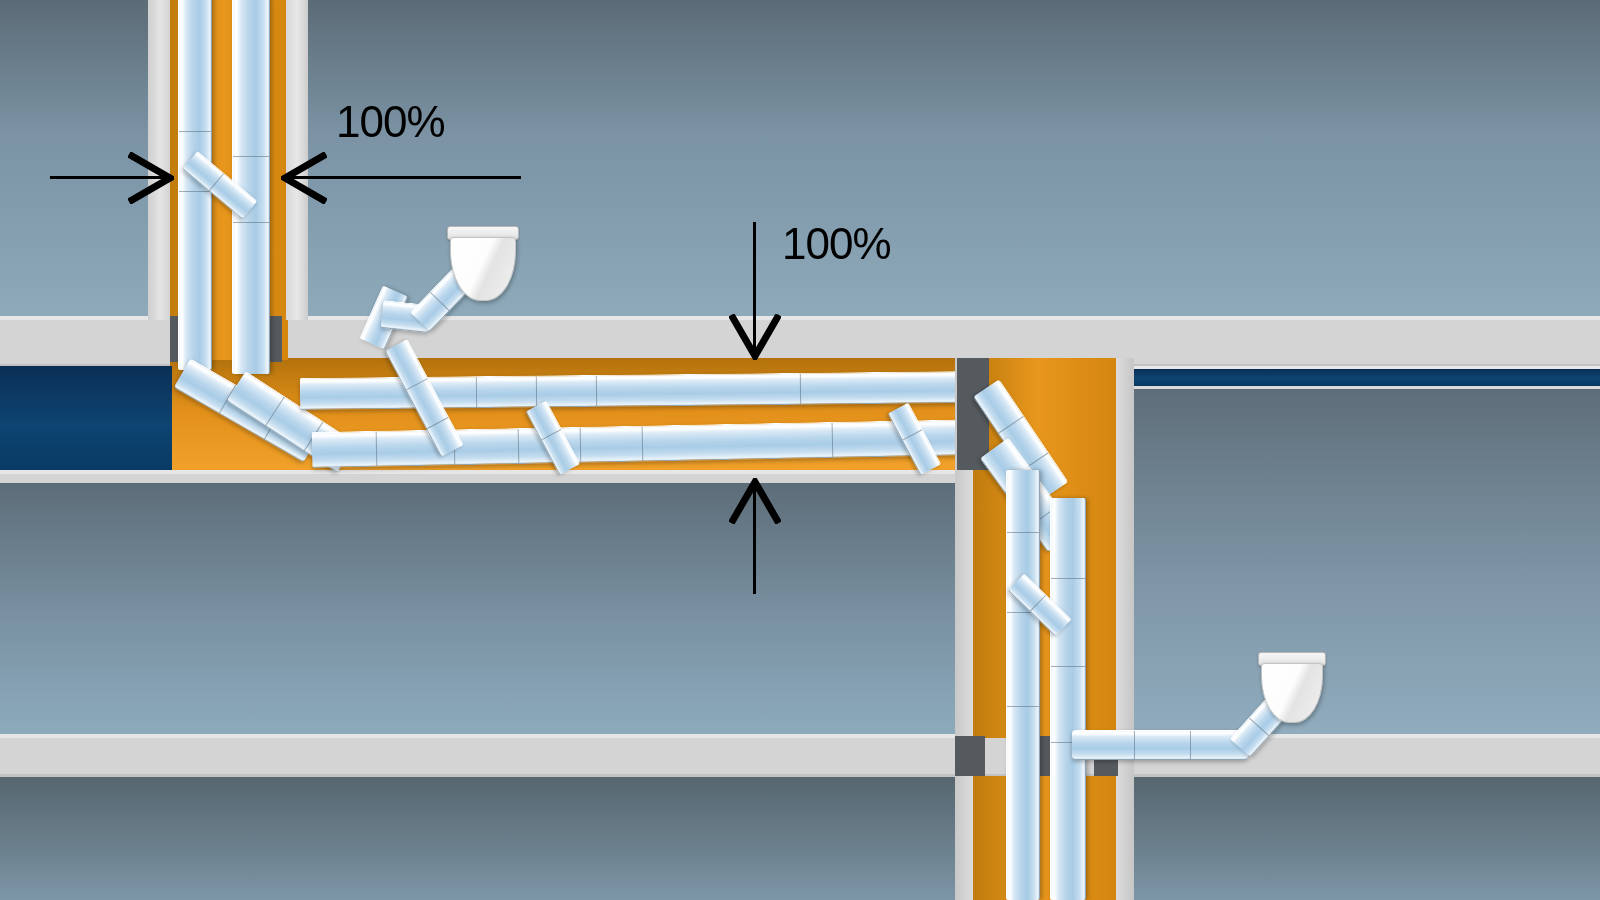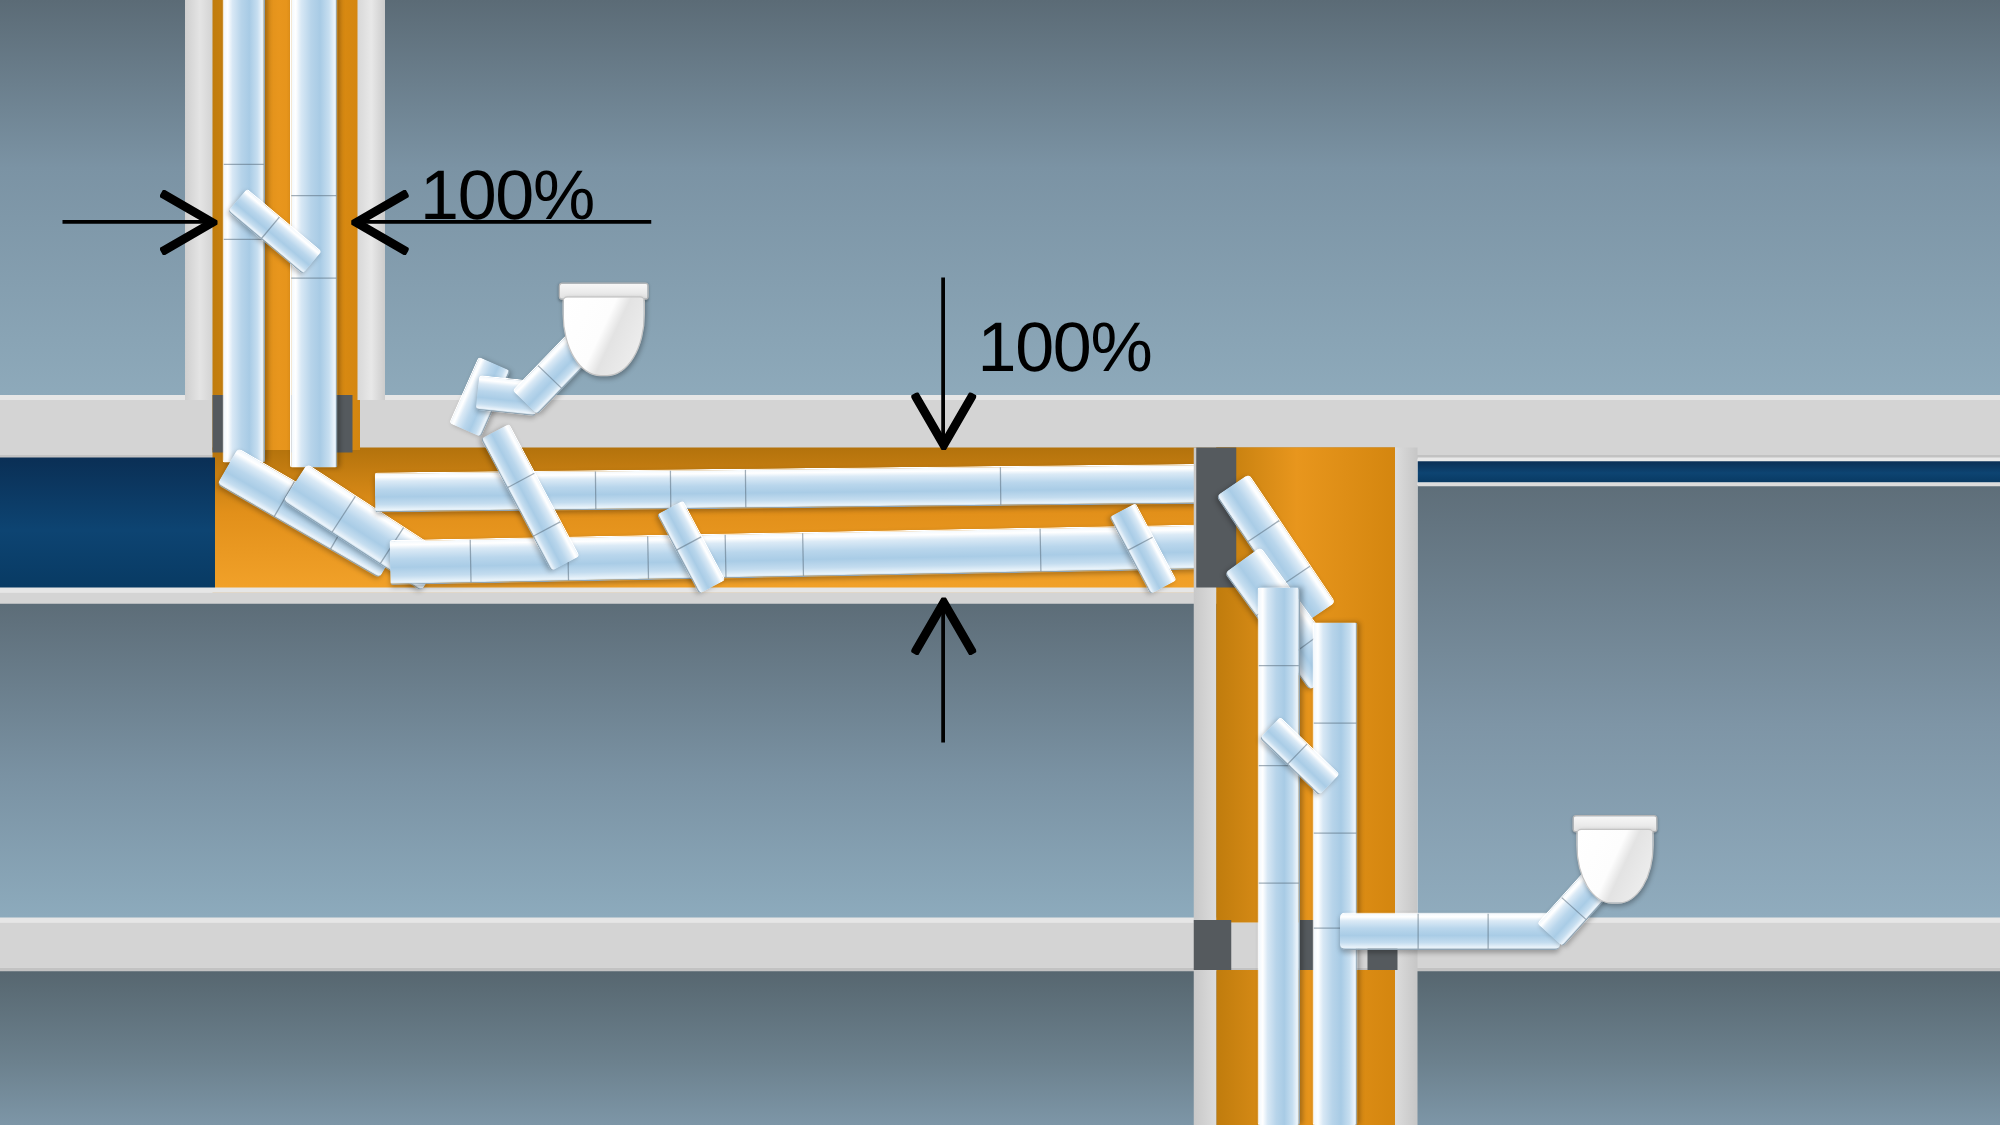--- a/index.html
+++ b/index.html
@@ -86,22 +86,22 @@
   .diffuser-body{
     background:linear-gradient(115deg,#ffffff 0%,#fdfdfd 46%,#e3e3e3 58%,#f2f2f2 100%);
     border:1px solid #c3c3c3;
     box-shadow:1px 2px 4px rgba(0,0,0,.3);
   }
 
   
   .dimline-h{height:3px;background:#000;}
   .dimline-v{width:3px;background:#000;}
   .dim-label{
-    color:#000;font-size:56px;font-weight:400;line-height:1;
-    letter-spacing:-1px;white-space:nowrap;margin-top:28px;
+    color:#000;font-size:44px;font-weight:400;line-height:1;
+    letter-spacing:-1px;white-space:nowrap;
   }
   .arrowhead{position:absolute;}
 </style>
 </head>
 <body>
 
 <div id="stage">
 
   <div class="abs room-upper"></div>
   <div class="abs room-mid-left"></div>

